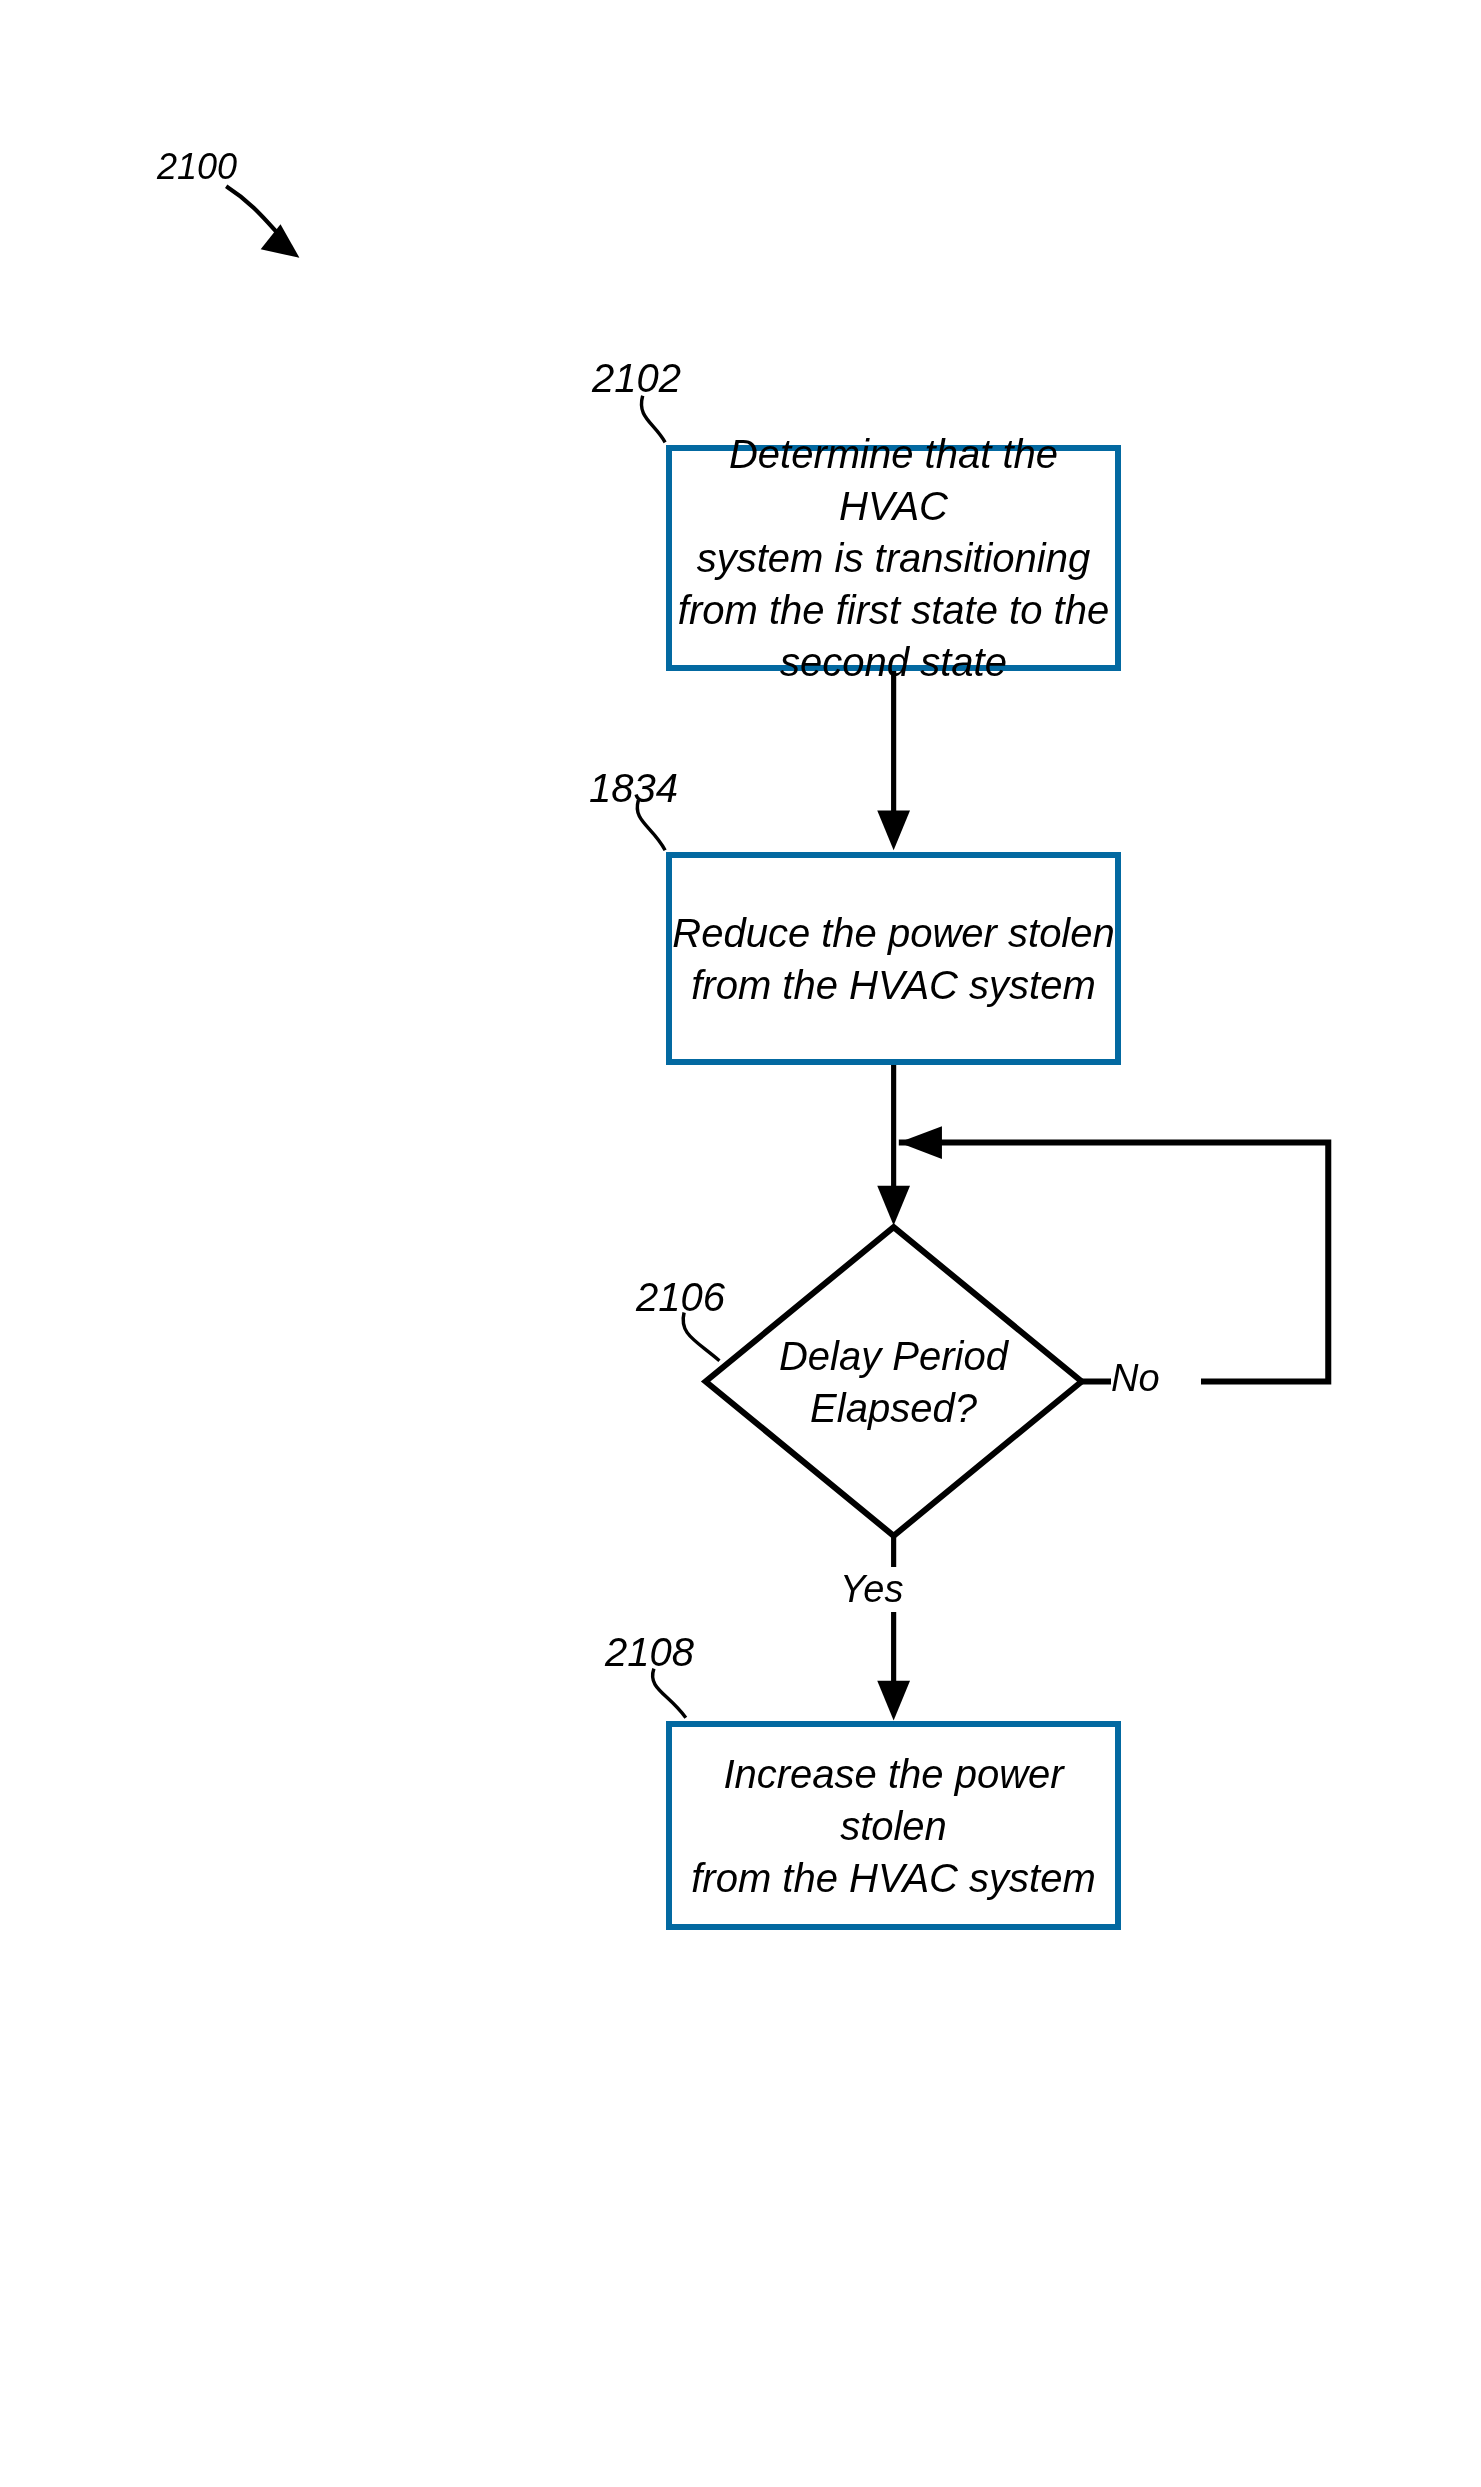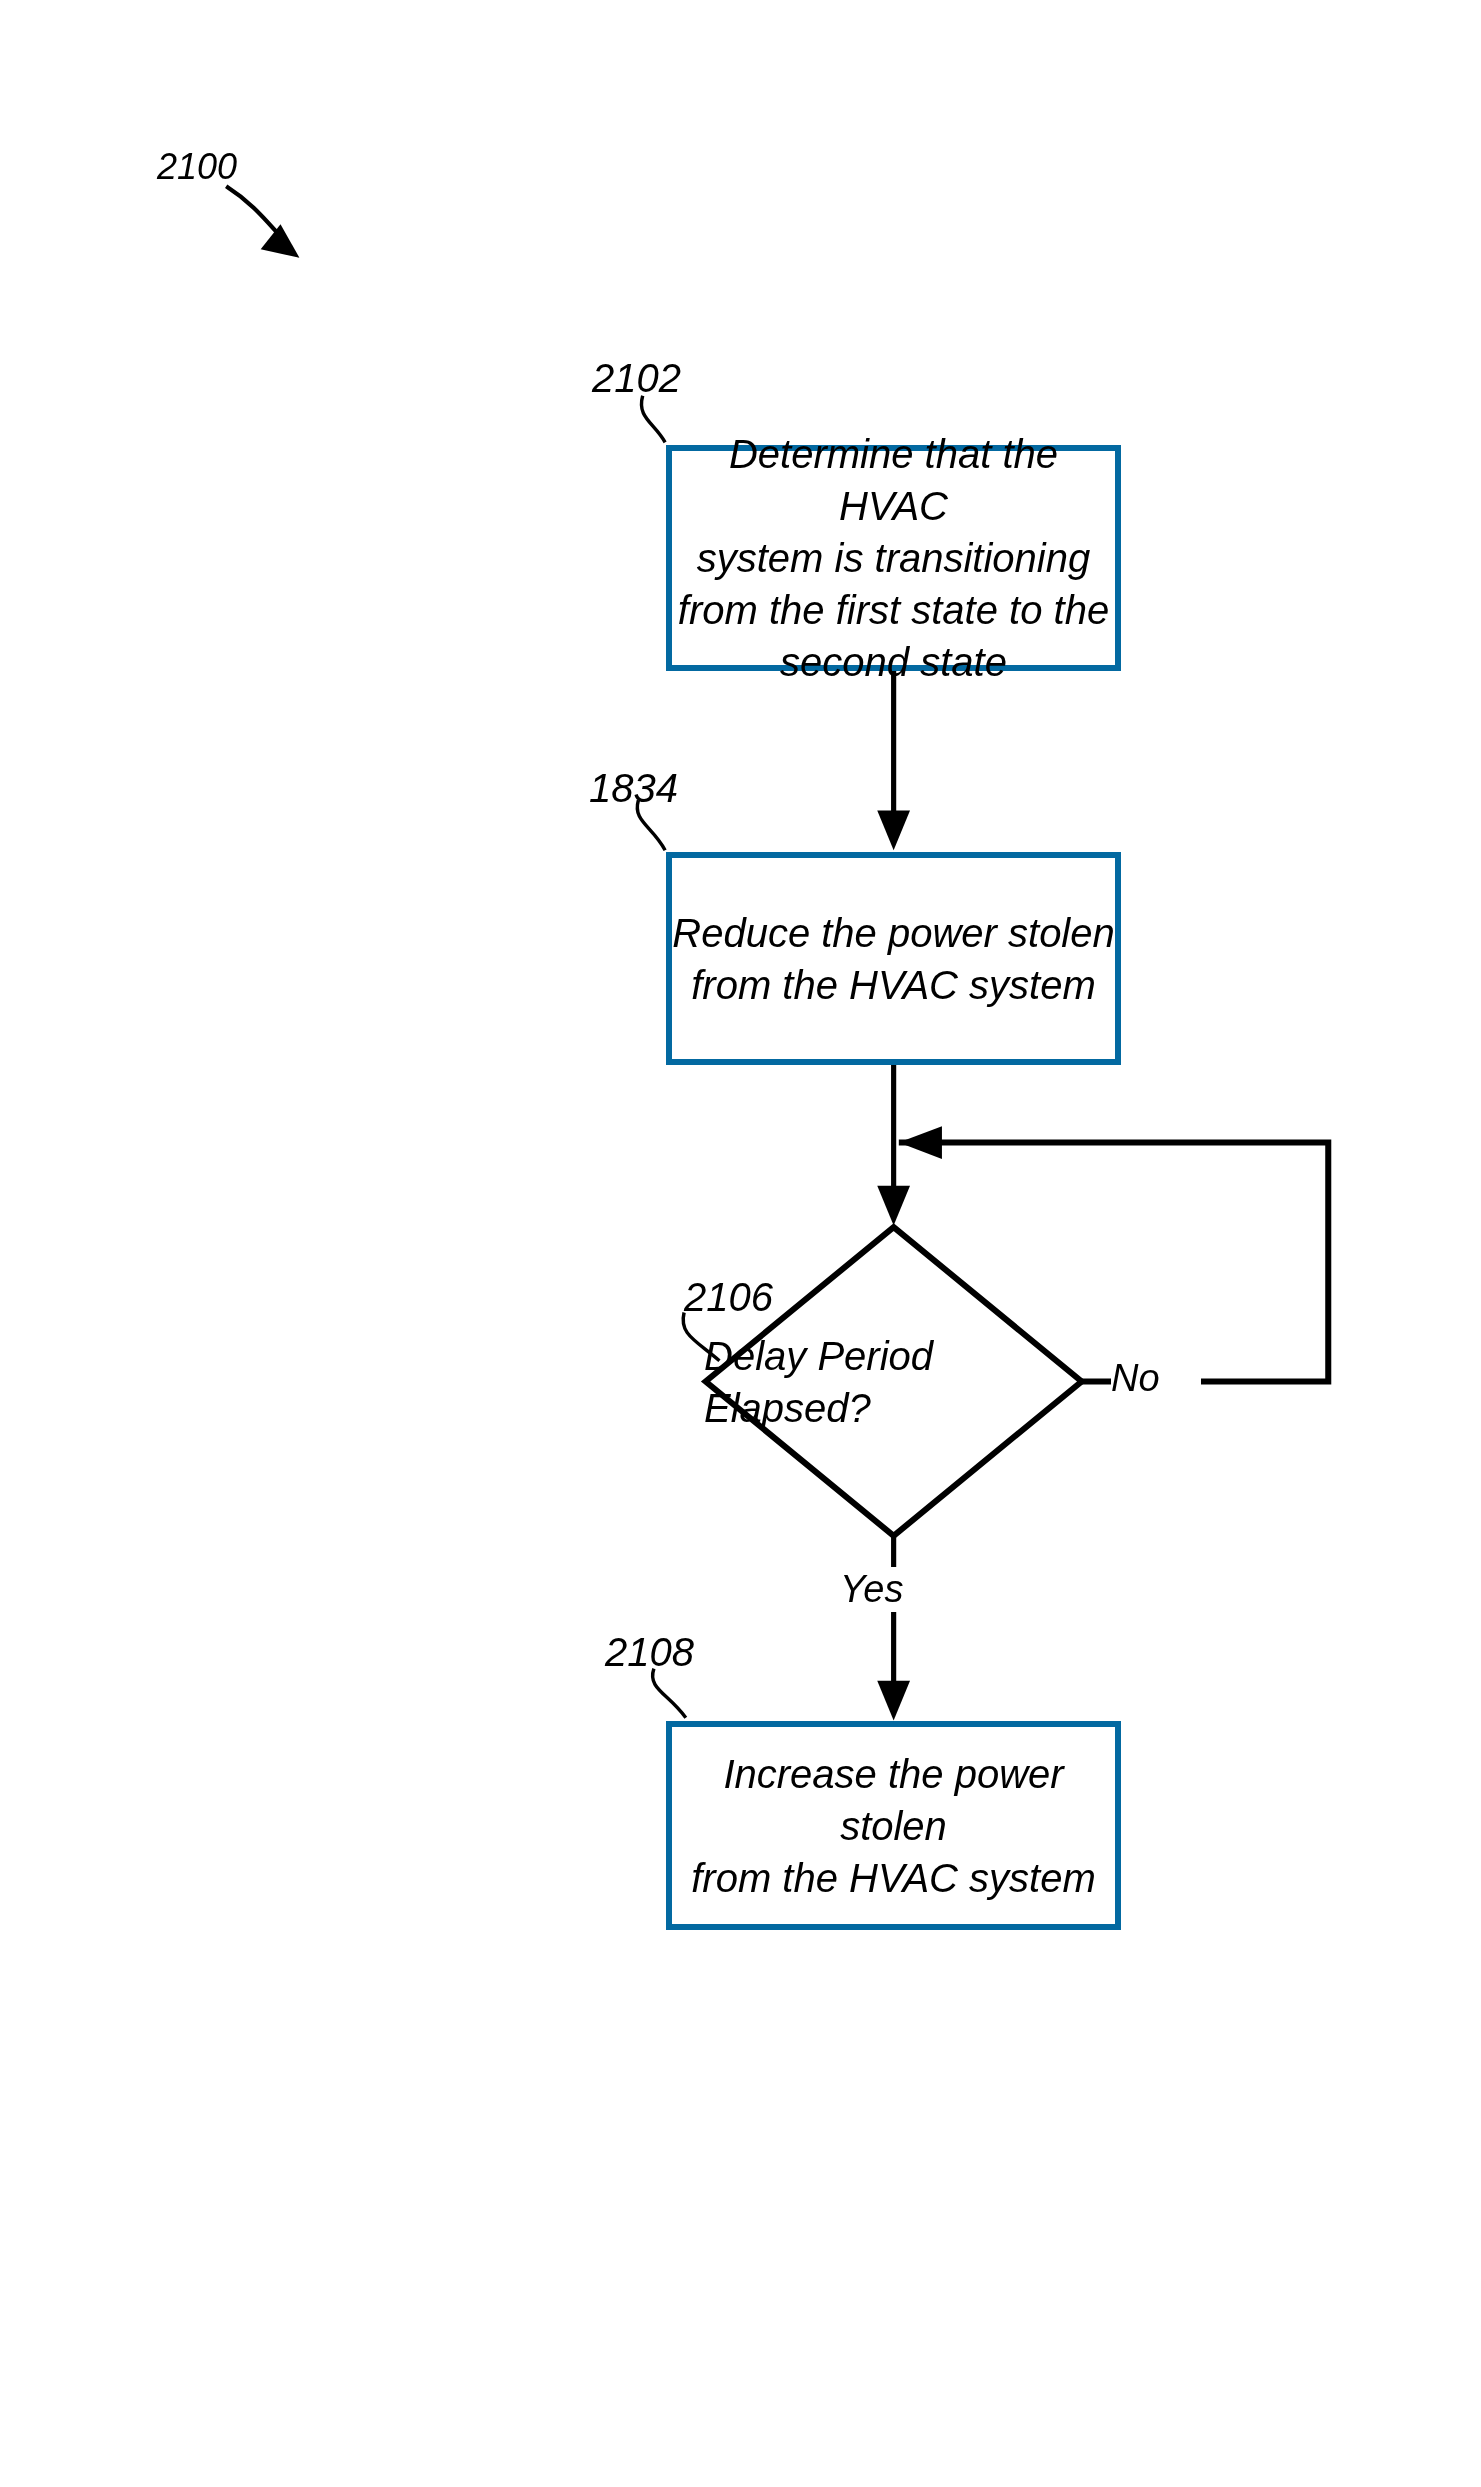--- a/index.html
+++ b/index.html
@@ -69,20 +69,21 @@
   }
   .decision-label {
     position: absolute;
     left: 704px;
     top: 1330px;
     width: 379px;
     font-style: italic;
     font-size: 40px;
     line-height: 52px;
     white-space: pre-line;
+    text-align: center;
   }
   .ref-label {
     position: absolute;
     font-style: italic;
     font-size: 40px;
     line-height: 1.1;
   }
   .branch-label {
     position: absolute;
     background: #ffffff;
@@ -127,21 +128,21 @@
 
     <polygon class="diamond-shape" points="1036,1423 1254,1602 1036,1781 818,1602"></polygon>
 
     <line class="flow-line" x1="1036" y1="1781" x2="1036" y2="1951"></line>
     <polygon class="head" points="1036,1995 1017,1949 1055,1949"></polygon>
   </svg>
 
   <div class="ref-label" style="left:157px; top:147px; font-size:36px;">2100</div>
   <div class="ref-label" style="left:592px; top:356px;">2102</div>
   <div class="ref-label" style="left:589px; top:766px;">1834</div>
-  <div class="ref-label" style="left:636px; top:1275px;margin-left:48px;">2106</div>
+  <div class="ref-label" style="left:636px; top:1275px;">2106</div>
   <div class="ref-label" style="left:605px; top:1630px;">2108</div>
 
   <div class="process-box" style="left:666px; top:445px; width:455px; height:226px;">
     <div class="node-text">Determine that the HVAC
 system is transitioning
 from the first state to the
 second state</div>
   </div>
 
   <div class="process-box" style="left:666px; top:852px; width:455px; height:213px;">

